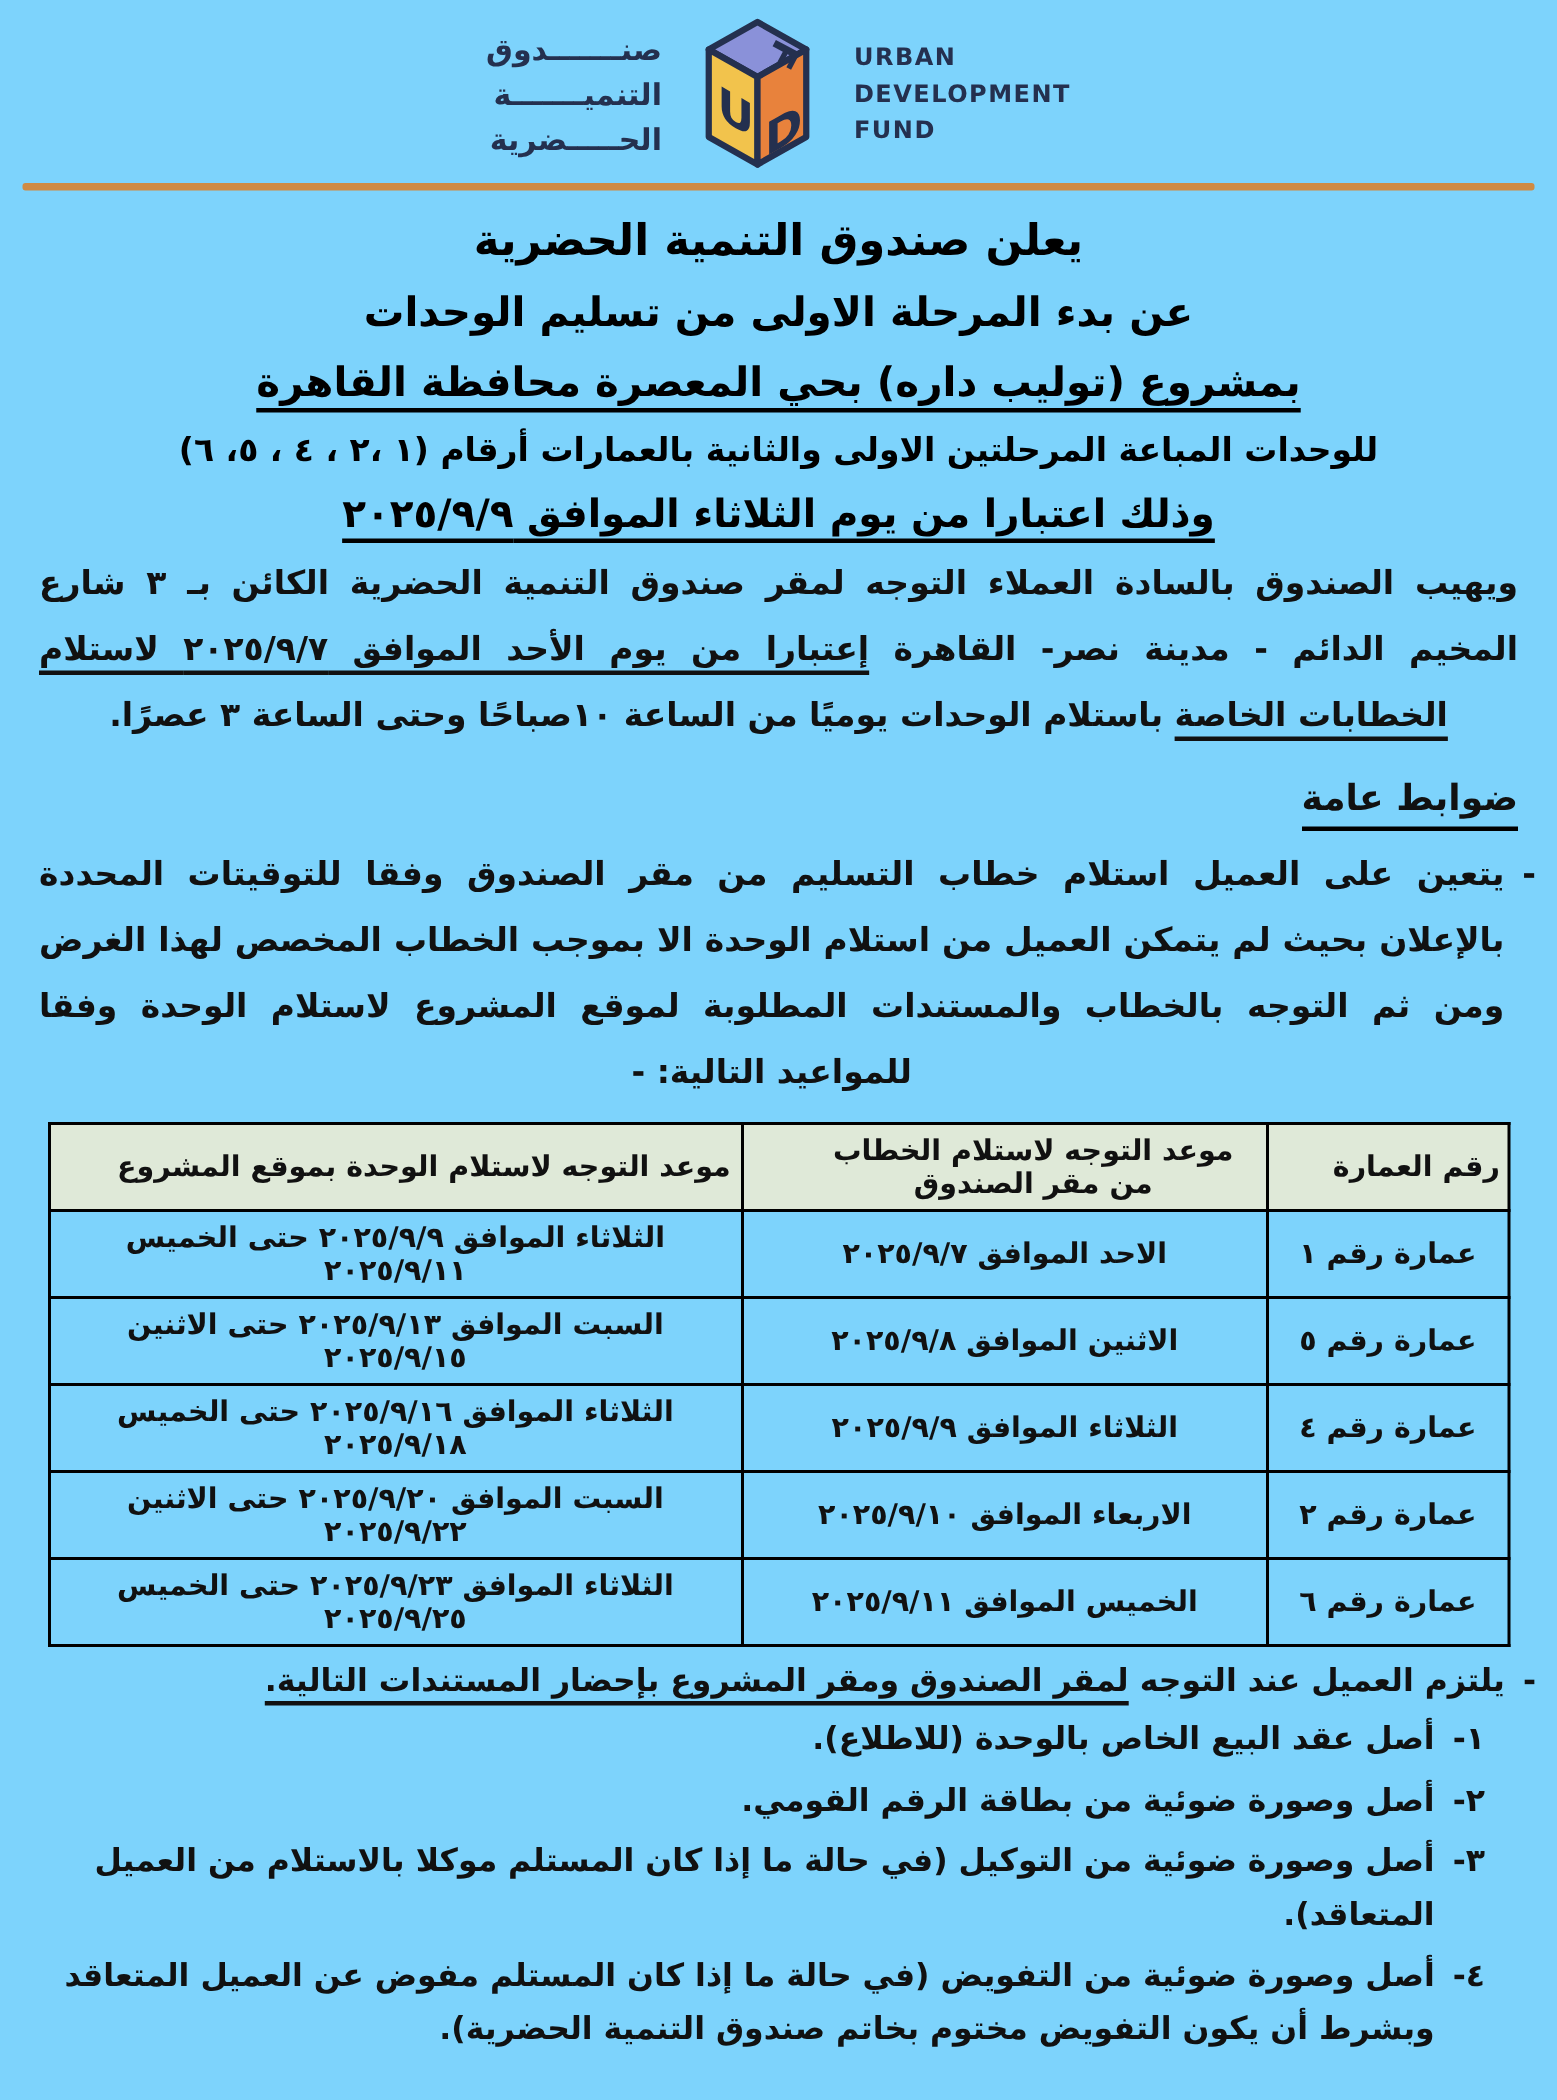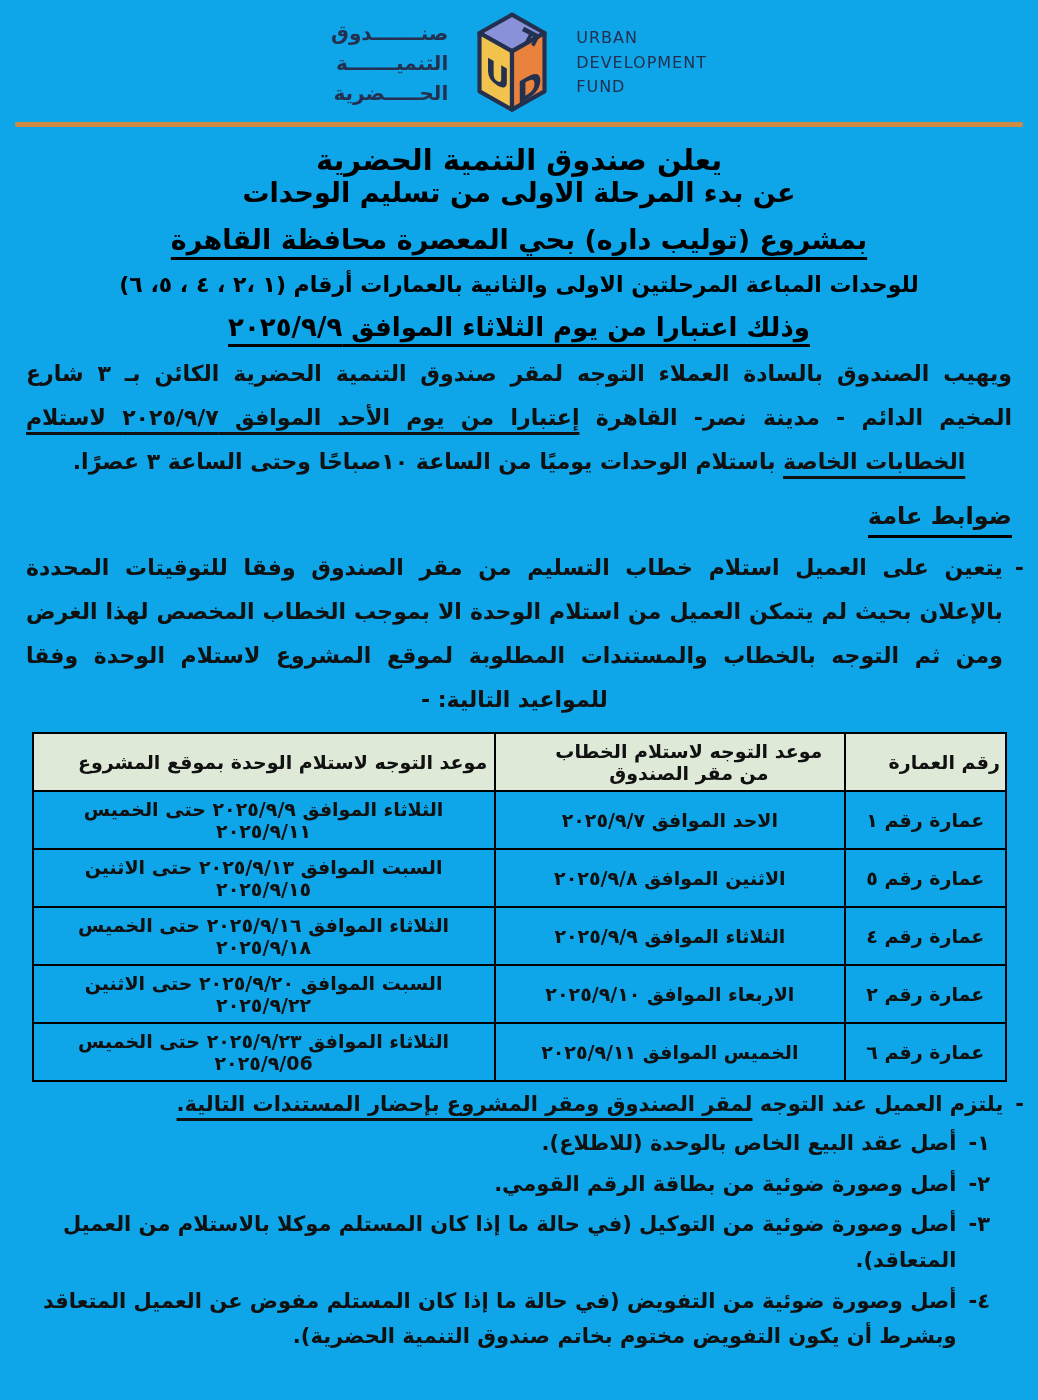--- a/index.html
+++ b/index.html
@@ -7,36 +7,36 @@
     --logo-yellow:#f2c34c;
     --logo-orange:#e8823c;
     --logo-blue:#8a91d9;
     --divider-orange:#cf8a43;
     --table-header-green:#dfe9d8;
     --ink:#111111;
   }
   *{box-sizing:border-box;margin:0;padding:0;}
   html,body{background:#ffffff;}
   .page{
-    width:1038px;height:1400px;margin:0 auto;background:#0ea5e9;
+    width:1038px;height:1400px;margin:0 auto;background:#7dd3fc;
     font-family:"DejaVu Sans","Liberation Sans",sans-serif;
     direction:rtl;color:var(--ink);overflow:hidden;
   }
   
   .brand{direction:ltr;display:flex;justify-content:center;align-items:center;gap:14px;padding-top:8px;height:118px;}
   .logo-ar{direction:rtl;text-align:right;font-size:20px;font-weight:700;color:var(--navy);line-height:1.5;white-space:nowrap;}
-  .logo-en{text-align:left;font-size:16px;font-weight:400;color:var(--navy);letter-spacing:1px;line-height:1.55;white-space:nowrap;}
+  .logo-en{text-align:left;font-size:16px;font-weight:700;color:var(--navy);letter-spacing:1px;line-height:1.55;white-space:nowrap;}
   .cube{display:block;}
   .cube text{font-family:"DejaVu Sans",sans-serif;font-weight:bold;fill:var(--navy);}
   .divider{height:5px;background:var(--divider-orange);margin:4px 15px 0 15px;border-radius:2px;}
   
   .titles{text-align:center;}
   .t{font-weight:700;color:#000;}
   .t1{font-size:29px;margin-top:16px;}
-  .t2{font-size:27px;}
+  .t2{font-size:27px;margin-top:16px;}
   .t3{font-size:27px;margin-top:16px;text-decoration:underline;text-decoration-thickness:2.5px;text-underline-offset:8px;}
   .t4{font-size:22px;margin-top:17px;}
   .t5{font-size:26px;margin-top:15px;text-decoration:underline;text-decoration-thickness:2.5px;text-underline-offset:8px;}
   
   .intro{margin:10px 26px 0 26px;font-size:22px;font-weight:700;line-height:2.0;text-align:justify;text-align-last:center;}
   .u-strong{font-weight:800;text-decoration:underline;text-decoration-thickness:2.5px;text-underline-offset:7px;}
   
   .section-head{margin:6px 26px 0 0;font-size:24px;font-weight:800;}
   .section-head span{display:inline-block;border-bottom:3px solid #000;padding-bottom:5px;margin-top:12px;}
   
@@ -135,21 +135,21 @@
         <td>الثلاثاء الموافق ٢٠٢٥/٩/١٦ حتى الخميس ٢٠٢٥/٩/١٨</td>
       </tr>
       <tr>
         <td>عمارة رقم ٢</td>
         <td>الاربعاء الموافق ٢٠٢٥/٩/١٠</td>
         <td>السبت الموافق ٢٠٢٥/٩/٢٠ حتى الاثنين ٢٠٢٥/٩/٢٢</td>
       </tr>
       <tr>
         <td>عمارة رقم ٦</td>
         <td>الخميس الموافق ٢٠٢٥/٩/١١</td>
-        <td>الثلاثاء الموافق ٢٠٢٥/٩/٢٣ حتى الخميس ٢٠٢٥/٩/06</td>
+        <td>الثلاثاء الموافق ٢٠٢٥/٩/٢٣ حتى الخميس ٢٠٢٥/٩/٢٥</td>
       </tr>
     </tbody>
   </table>
 
   <div class="bullet tight">
     <span class="dash">-</span>
     <div class="btext last-right"><span>يلتزم العميل عند التوجه </span><span class="u-strong">لمقر الصندوق ومقر المشروع بإحضار المستندات التالية.</span></div>
   </div>
 
   <div class="doc-item">

